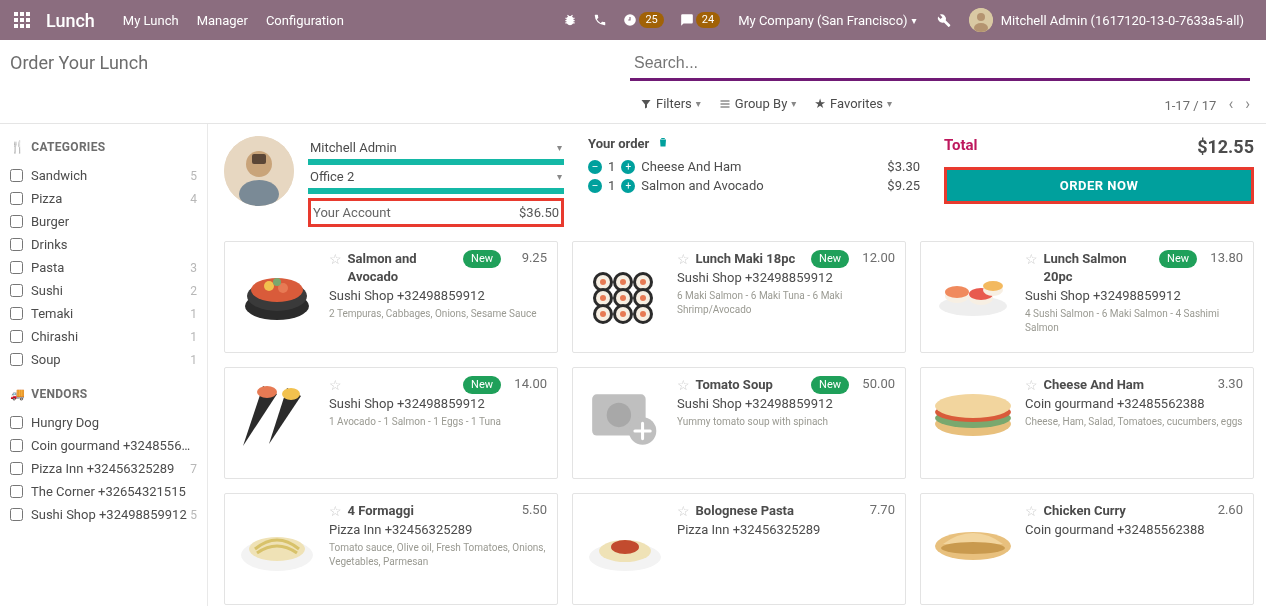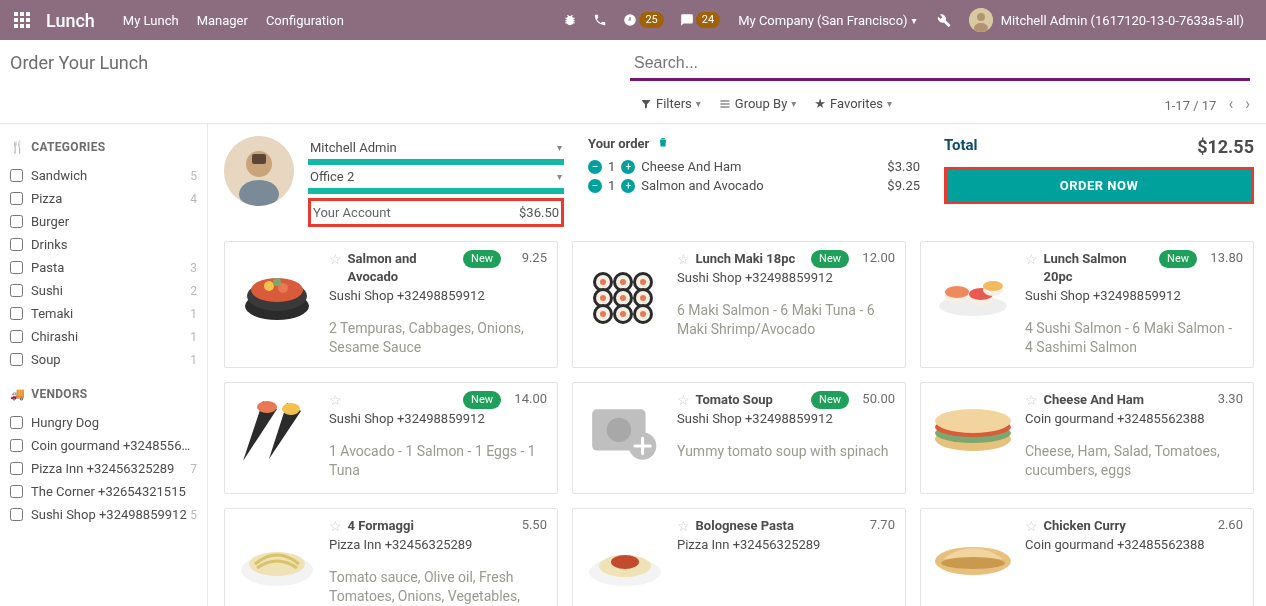--- a/index.html
+++ b/index.html
@@ -54,37 +54,37 @@
   .order-title { font-weight:700; color:#4c4c4c; display:flex; align-items:flex-end; gap:8px; margin-bottom:6px;}
   .orderline { display:flex; align-items:center; gap:6px; padding:2px 0; color:#4c4c4c;}
   .orderline .qty { flex:0 0 auto; }
   .orderline .name { flex:1; }
   .orderline .price { width:60px; text-align:right; }
   .circle-btn { width:14px; height:14px; border-radius:50%; display:inline-flex; align-items:center; justify-content:center; font-size:10px; color:#fff; cursor:pointer; }
   .minus { background:#00a09d; }
   .plus { background:#00a09d; }
   .totalcol { width:310px; }
   .total-row { display:flex; justify-content:space-between; margin-bottom:10px; }
-  .total-row .lab { font-weight:700; color:#0c4a6e; font-size:15px;}
+  .total-row .lab { font-weight:700; color:#be185d; font-size:15px;}
   .total-row .val { font-weight:700; color:#4c4c4c; font-size:18px;}
   .order-now-wrap { border:3px solid #e83a2e; }
   .order-now { background:#00a09d; color:#fff; text-align:center; padding:8px 0; font-weight:700; letter-spacing:.5px; cursor:pointer; font-size:13px;}
   
   .grid { display:grid; grid-template-columns:repeat(3, 1fr); gap:14px; }
   .card { border:1px solid #e3e3e3; border-radius:2px; padding:8px 10px 10px 10px; display:flex; gap:10px; min-height:112px; cursor:pointer;}
   .thumb { width:84px; height:84px; border-radius:4px; flex:0 0 auto; display:flex; align-items:center; justify-content:center; overflow:hidden;}
   .thumb svg { display:block; }
   .cbody { flex:1; min-width:0; }
   .chead { display:flex; align-items:flex-start; gap:6px; }
   .star { color:#c9c9c9; font-size:14px; cursor:pointer; line-height:18px;}
   .pname { font-weight:700; color:#4c4c4c; line-height:18px; }
   .newpill { background:#1fa05a; color:#fff; border-radius:10px; padding:0 8px; font-size:11px; line-height:18px; }
   .price2 { color:#6d6d6d; font-size:13px; min-width:40px; text-align:right; }
   .vendor { color:#4c4c4c; margin-top:2px; }
-  .desc { color:#9a9a92; margin-top:16px; font-size:14px; line-height:1.35;}
+  .desc { color:#9a9a92; margin-top:4px; font-size:10px; line-height:1.35;}
   .trash { color:#00a09d; cursor:pointer; }
 </style>
 </head>
 <body>
 
 <div class="topbar">
   <span class="apps-icon">
     <svg width="16" height="16" viewBox="0 0 16 16">
         <g fill="#fff">
           <rect x="0" y="0" width="4" height="4"></rect>

